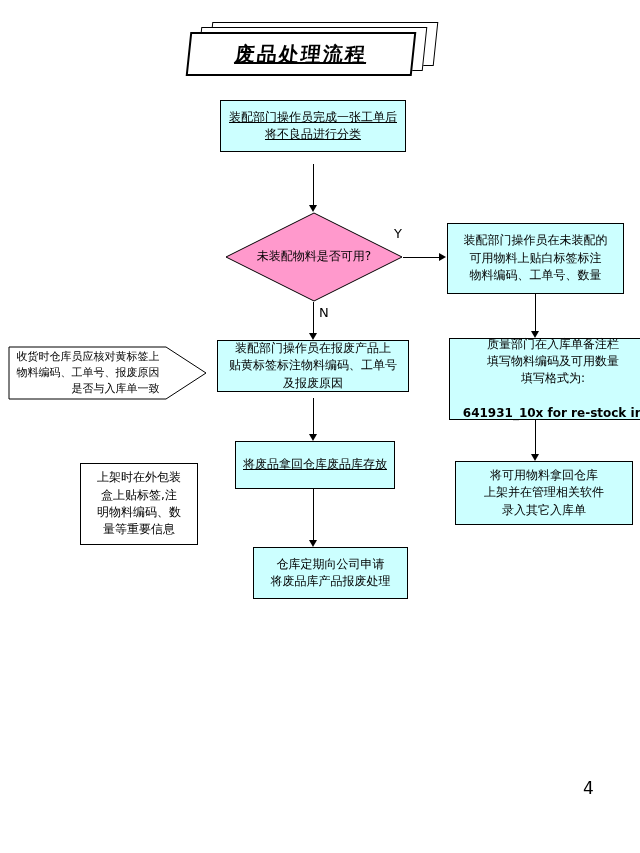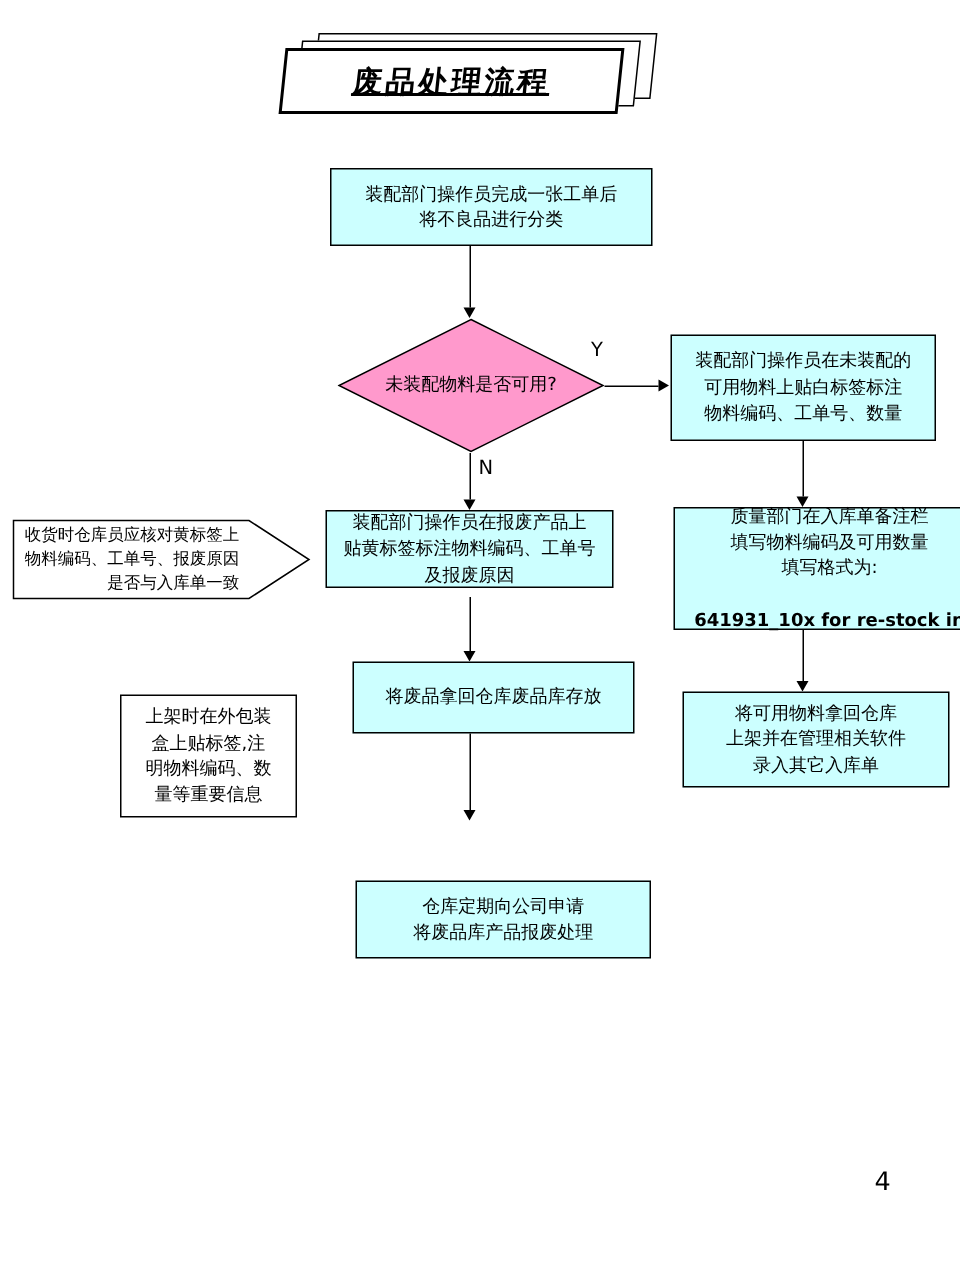--- a/index.html
+++ b/index.html
@@ -40,21 +40,21 @@
 <div id="canvas">
 
   <div class="title-stack">
     <div class="sheet back"></div>
     <div class="sheet mid"></div>
     <div class="sheet front">
       <span class="title-text">废品处理流程</span>
     </div>
   </div>
 
-  <div class="pbox" style="left:220px;top:112px;width:215px;height:52px;">装配部门操作员完成一张工单后
+  <div class="pbox" style="left:220px;top:100px;width:186px;height:52px;text-decoration:underline;">装配部门操作员完成一张工单后
 将不良品进行分类</div>
 
   <div class="vline" style="left:313px;top:164px;height:41px;"></div>
   <div class="arr-down" style="left:309px;top:205px;"></div>
 
   <svg class="shape" style="left:225px;top:212px;" width="178" height="90">
     <polygon points="89,1 177,45 89,89 1,45" fill="#ff99cc" stroke="#000" stroke-width="1"></polygon>
   </svg>
   <div class="shape-label" style="left:225px;top:212px;width:178px;height:90px;">未装配物料是否可用?</div>
 
@@ -96,28 +96,28 @@
   <svg class="shape" style="left:8px;top:346px;" width="200" height="55">
     <polygon points="1,1 158,1 198,27 158,53 1,53" fill="#ffffff" stroke="#000" stroke-width="1"></polygon>
   </svg>
   <div class="shape-label" style="left:10px;top:346px;width:156px;height:54px;font-size:11px;">收货时仓库员应核对黄标签上
 物料编码、工单号、报废原因
 是否与入库单一致</div>
 
   <div class="vline" style="left:313px;top:398px;height:36px;"></div>
   <div class="arr-down" style="left:309px;top:434px;"></div>
 
-  <div class="pbox" style="left:235px;top:441px;width:188px;height:48px;">将废品拿回仓库废品库存放</div>
+  <div class="pbox" style="left:235px;top:441px;width:160px;height:48px;text-decoration:underline;">将废品拿回仓库废品库存放</div>
 
   <div class="pbox whitebox" style="left:80px;top:463px;width:118px;height:82px;">上架时在外包装
 盒上贴标签,注
 明物料编码、数
 量等重要信息</div>
 
   <div class="vline" style="left:313px;top:489px;height:51px;"></div>
   <div class="arr-down" style="left:309px;top:540px;"></div>
 
-  <div class="pbox" style="left:237px;top:547px;width:197px;height:52px;margin-top:40px;">仓库定期向公司申请
+  <div class="pbox" style="left:253px;top:547px;width:155px;height:52px;">仓库定期向公司申请
 将废品库产品报废处理</div>
 
   <div class="page-num">4</div>
 
 </div>
 
 </body></html>

